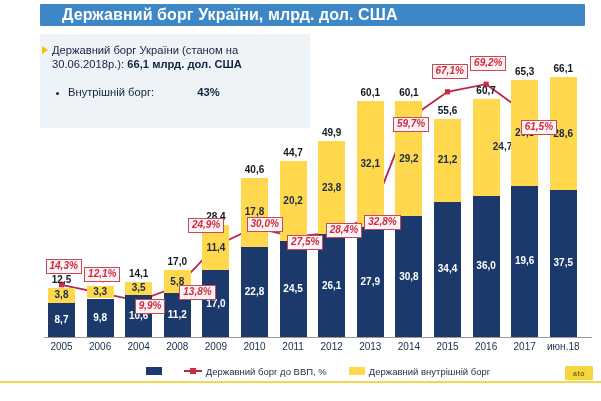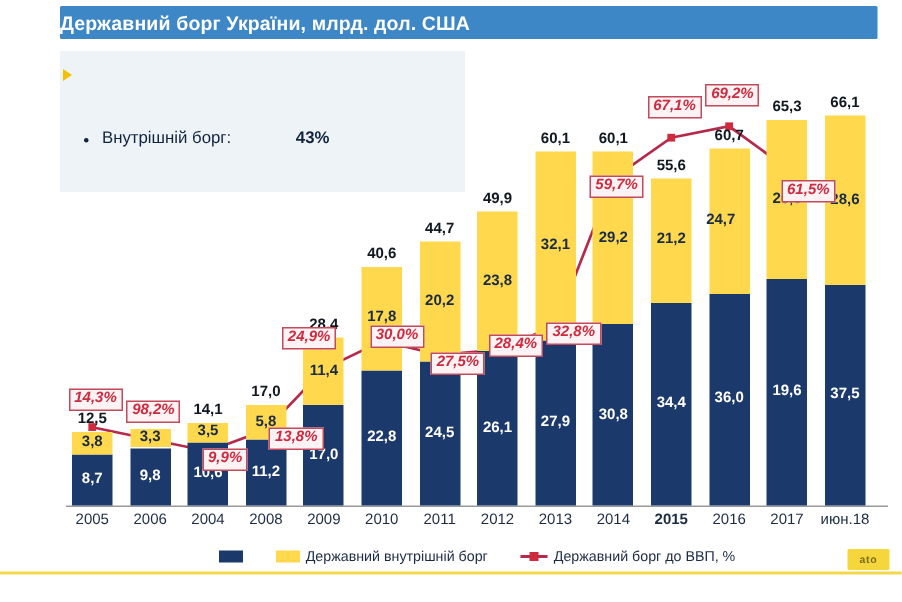--- a/index.html
+++ b/index.html
@@ -13,22 +13,22 @@
   #page{position:absolute;left:0;top:0;width:601px;height:401px;background:#fff;}
 
   
   .title-bar{
     position:absolute;left:40px;top:4px;width:545px;height:22px;
     background:#3d87c6;
     border-radius:1px;
     display:flex;align-items:center;
   }
   .title-bar .t{
-    color:#ffffff;font-size:13px;font-weight:bold;
-    padding-left:0;letter-spacing:.1px;white-space:nowrap;
+    color:#ffffff;font-size:16px;font-weight:bold;
+    padding-left:22px;letter-spacing:.1px;white-space:nowrap;
   }
 
   
   .info-box{
     position:absolute;left:40px;top:34px;width:270px;height:94px;
     background:#eef3f8;
   }
   .info-line1{
     position:absolute;left:12px;top:9px;width:252px;
     font-size:11.2px;color:#11243f;line-height:14px;font-weight:bold;
@@ -111,20 +111,23 @@
 <body>
 
 <div id="page">
 
   <div class="title-bar">
     <span class="t">Державний борг України, млрд. дол. США</span>
   </div>
 
   <div class="info-box">
     <div class="tri"></div>
+    <div class="info-line1">
+      <span class="norm">Державний борг України (станом на 30.06.2018р.): </span><span>66,1 млрд. дол. США</span>
+    </div>
     <div class="bullet-row" id="bl1">
       <span class="dot"></span>
       <span>Внутрішній борг: </span><b>43%</b>
     </div>
   </div>
 
   <div class="plot" id="plot">
     <div class="axis-line"></div>
     <svg class="lineSvg" id="lineSvg">
         <polyline points="61.5,284.8 100.1,292.8 138.7,300.8 177.3,286.6 215.9,246.0 254.5,227.4 293.1,236.5 331.7,233.2 370.3,217.2 408.9,118.9 447.5,91.8 486.1,84.2 524.7,112.3" fill="none" stroke="#b5294a" stroke-width="1.8"></polyline>
@@ -201,66 +204,66 @@
       <div class="bar-int" style="left: 395.4px; width: 27px; top: 101.286px; height: 114.714px;"></div>
       <div class="val val-ext" style="left: 391.4px; width: 35px; top: 270.5px;">30,8</div>
       <div class="val val-int" style="left: 391.4px; width: 35px; top: 152.643px;">29,2</div>
       <div class="val val-tot" style="left: 389.4px; width: 39px; top: 87.2857px;">60,1</div>
       <div class="xlab" style="left: 388.4px; width: 41px;">2014</div>
       <div class="bar-ext" style="left: 434px; width: 27px; top: 201.857px; height: 135.143px;"></div>
       <div class="bar-int" style="left: 434px; width: 27px; top: 118.571px; height: 83.2857px;"></div>
       <div class="val val-ext" style="left: 430px; width: 35px; top: 263.429px;">34,4</div>
       <div class="val val-int" style="left: 430px; width: 35px; top: 154.214px;">21,2</div>
       <div class="val val-tot" style="left: 428px; width: 39px; top: 104.571px;">55,6</div>
-      <div class="xlab" style="left: 427px; width: 41px; font-weight: bold;">2015</div>
+      <div class="xlab" style="left: 427px; width: 41px;">2015</div>
       <div class="bar-ext" style="left: 472.6px; width: 27px; top: 195.571px; height: 141.429px;"></div>
       <div class="bar-int" style="left: 472.6px; width: 27px; top: 98.5357px; height: 97.0357px;"></div>
       <div class="val val-ext" style="left: 468.6px; width: 35px; top: 260.286px;">36,0</div>
-      <div class="val val-int" style="left: 463px; width: 35px; top: 141.054px;">24,7</div>
+      <div class="val val-int" style="left: 485px; width: 35px; top: 141.054px;">24,7</div>
       <div class="val val-tot" style="left: 466.6px; width: 39px; top: 84.5357px;">60,7</div>
       <div class="xlab" style="left: 465.6px; width: 41px;">2016</div>
       <div class="bar-ext" style="left: 511.2px; width: 27px; top: 185.75px; height: 151.25px;"></div>
       <div class="bar-int" style="left: 511.2px; width: 27px; top: 80.4643px; height: 105.286px;"></div>
       <div class="val val-ext" style="left: 507.2px; width: 35px; top: 255.375px;">19,6</div>
       <div class="val val-int" style="left: 507.2px; width: 35px; top: 127.107px;">26,8</div>
       <div class="val val-tot" style="left: 505.2px; width: 39px; top: 66.4643px;">65,3</div>
       <div class="xlab" style="left: 504.2px; width: 41px;">2017</div>
       <div class="bar-ext" style="left: 549.8px; width: 27px; top: 189.679px; height: 147.321px;"></div>
       <div class="bar-int" style="left: 549.8px; width: 27px; top: 77.3214px; height: 112.357px;"></div>
       <div class="val val-ext" style="left: 545.8px; width: 35px; top: 257.339px;">37,5</div>
       <div class="val val-int" style="left: 545.8px; width: 35px; top: 127.5px;">28,6</div>
       <div class="val val-tot" style="left: 543.8px; width: 39px; top: 63.3214px;">66,1</div>
       <div class="xlab" style="left: 542.8px; width: 41px;">июн.18</div>
       <div class="pct" style="left: 45.5px; top: 258.75px;">14,3%</div>
-      <div class="pct" style="left: 84.1px; top: 266.788px;">98,2%</div>
+      <div class="pct" style="left: 84.1px; top: 266.788px;">12,1%</div>
       <div class="pct" style="left: 134.7px; top: 298.827px;">9,9%</div>
       <div class="pct" style="left: 179.3px; top: 284.577px;">13,8%</div>
       <div class="pct" style="left: 187.9px; top: 218.019px;">24,9%</div>
       <div class="pct" style="left: 246.5px; top: 217.385px;">30,0%</div>
       <div class="pct" style="left: 287.1px; top: 234.519px;">27,5%</div>
       <div class="pct" style="left: 325.7px; top: 223.231px;">28,4%</div>
       <div class="pct" style="left: 364.3px; top: 215.154px;">32,8%</div>
       <div class="pct" style="left: 392.9px; top: 116.865px;">59,7%</div>
       <div class="pct" style="left: 431.5px; top: 63.8269px;">67,1%</div>
       <div class="pct" style="left: 470.1px; top: 56.1538px;">69,2%</div>
       <div class="pct" style="left: 520.7px; top: 120.288px;">61,5%</div>
     </div>
 
   <div class="legend">
     <div class="leg-item">
       <span class="sw-ext"></span>
     </div>
     <div class="leg-item">
-      <span class="sw-int"></span>
-      <span>Державний внутрішній борг</span>
-    </div>
-    <div class="leg-item">
       <span class="sw-line">
           <span class="ln"></span>
           <span class="mk"></span>
         </span>
       <span>Державний борг до ВВП, %</span>
     </div>
+    <div class="leg-item">
+      <span class="sw-int"></span>
+      <span>Державний внутрішній борг</span>
+    </div>
   </div>
 
   <div class="footer-rule"></div>
   <div class="logo">ato</div>
 </div>
 
 </body></html>

